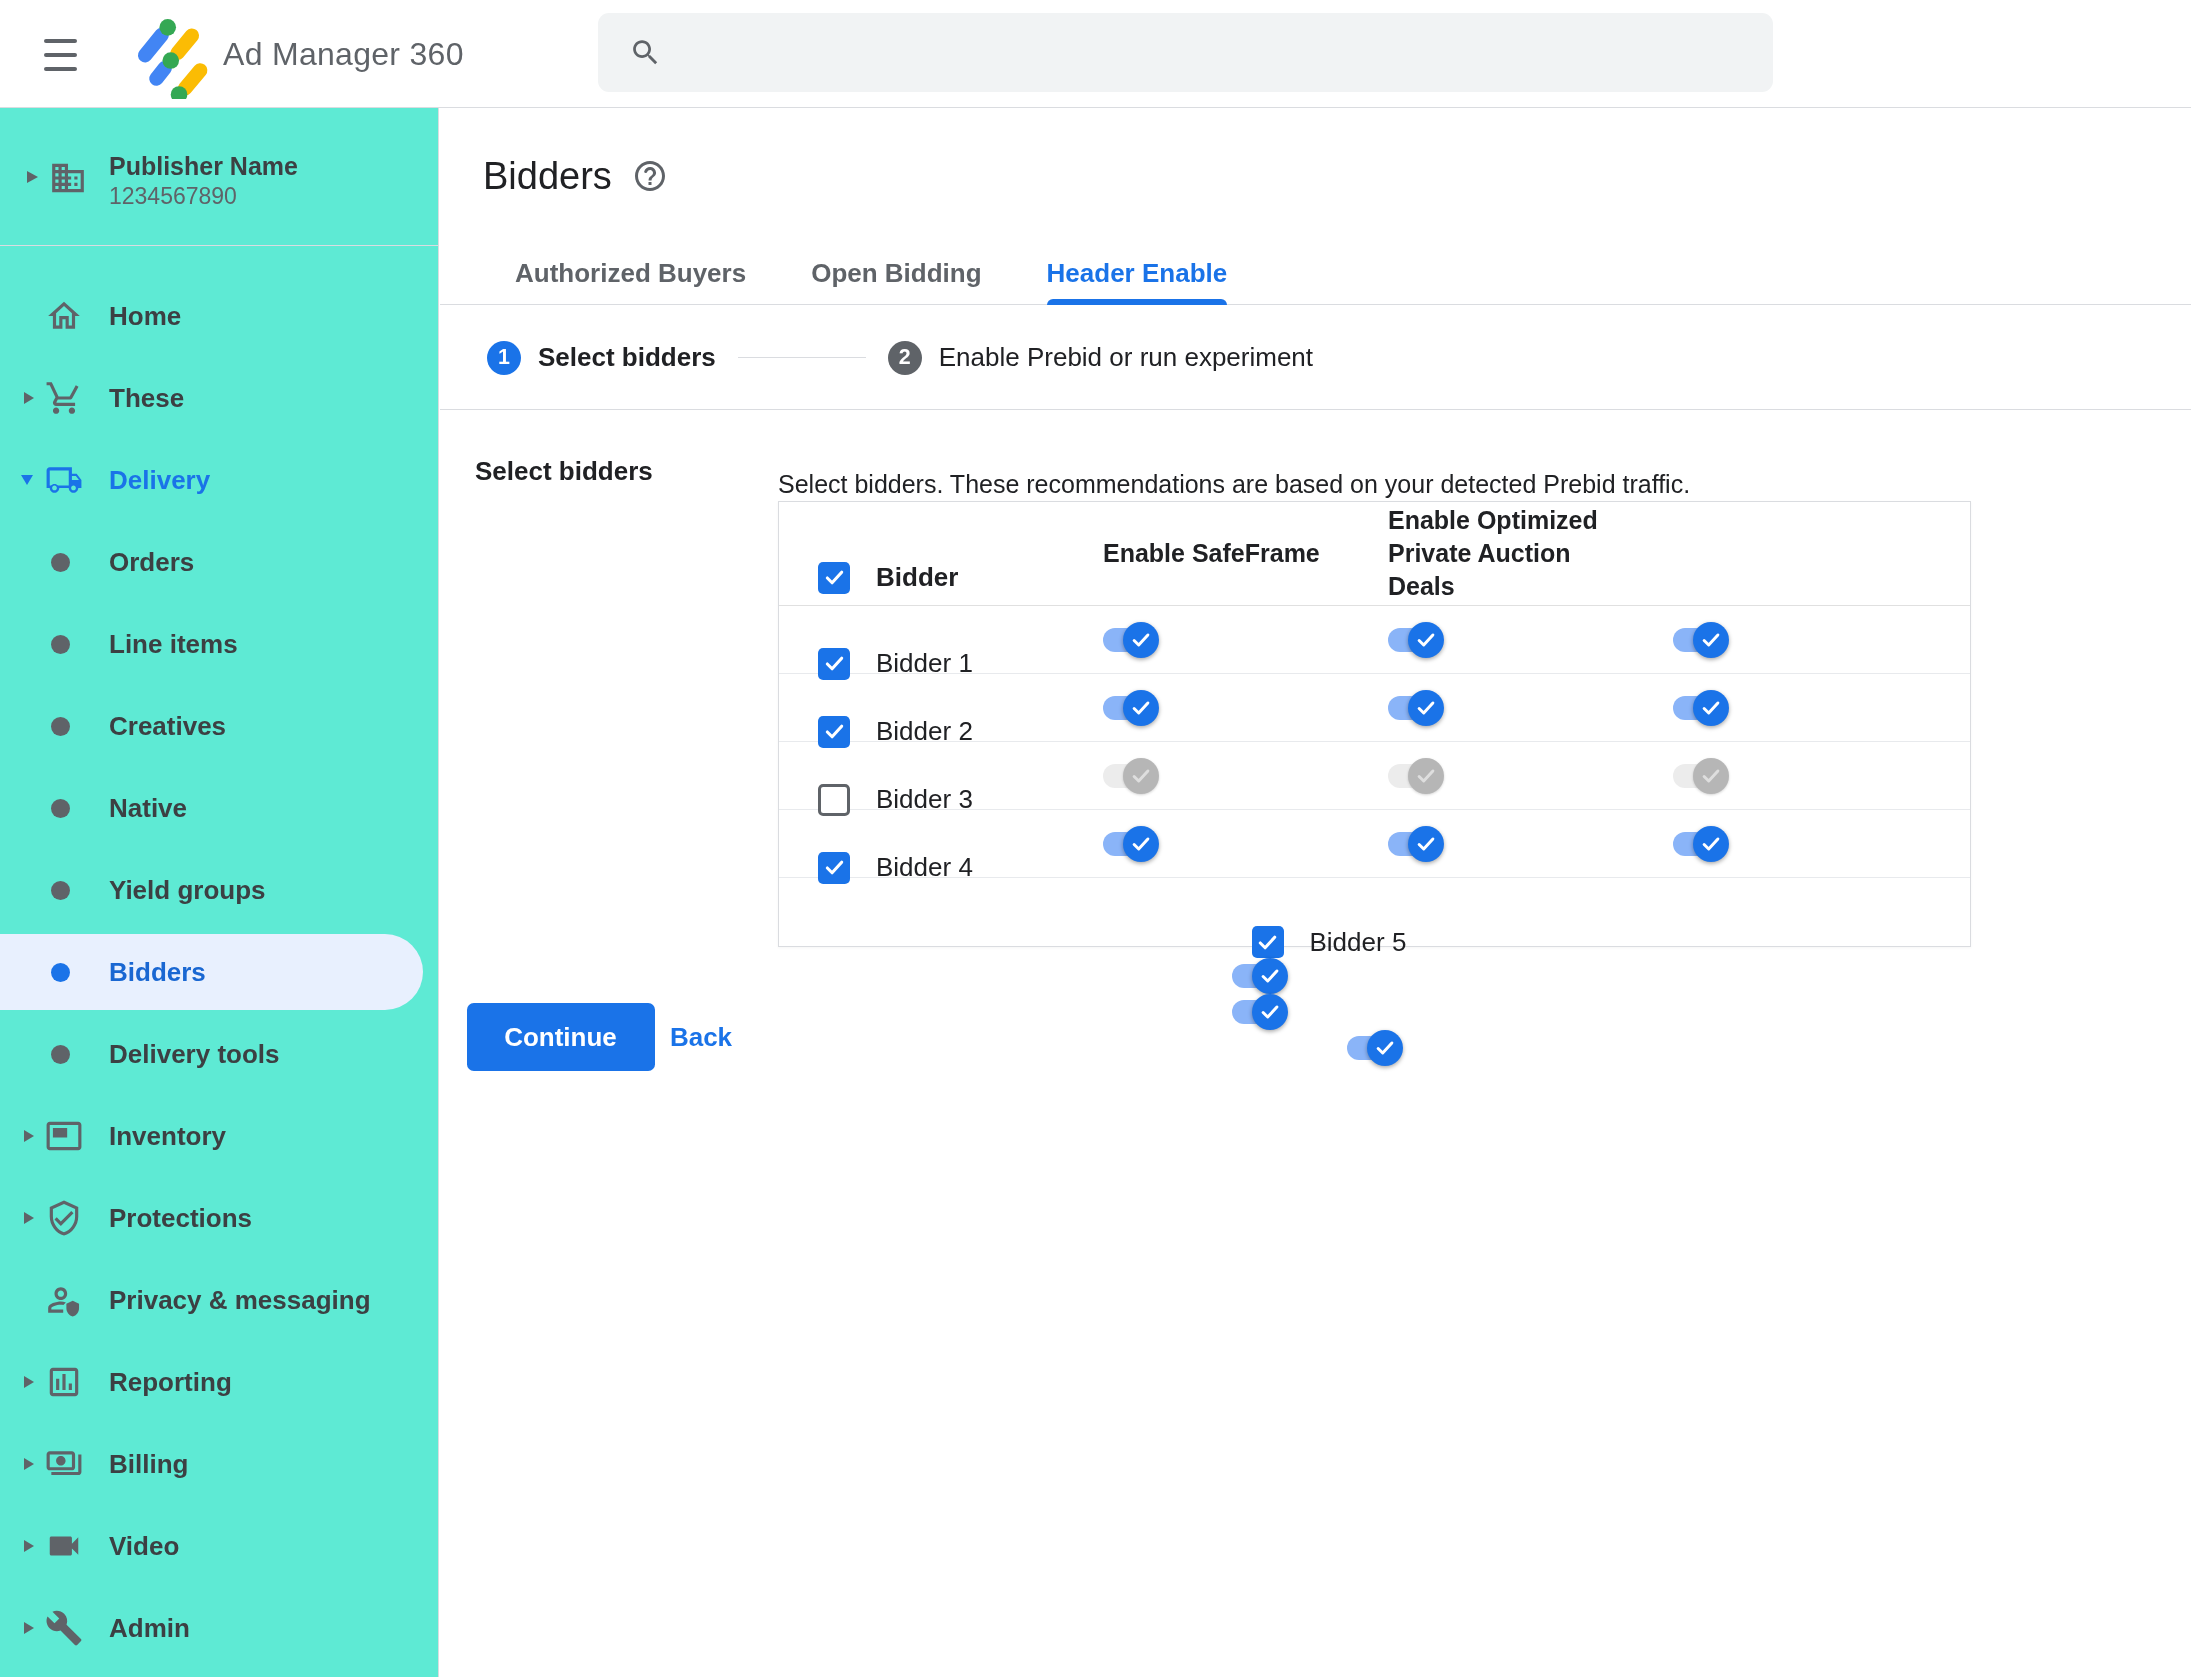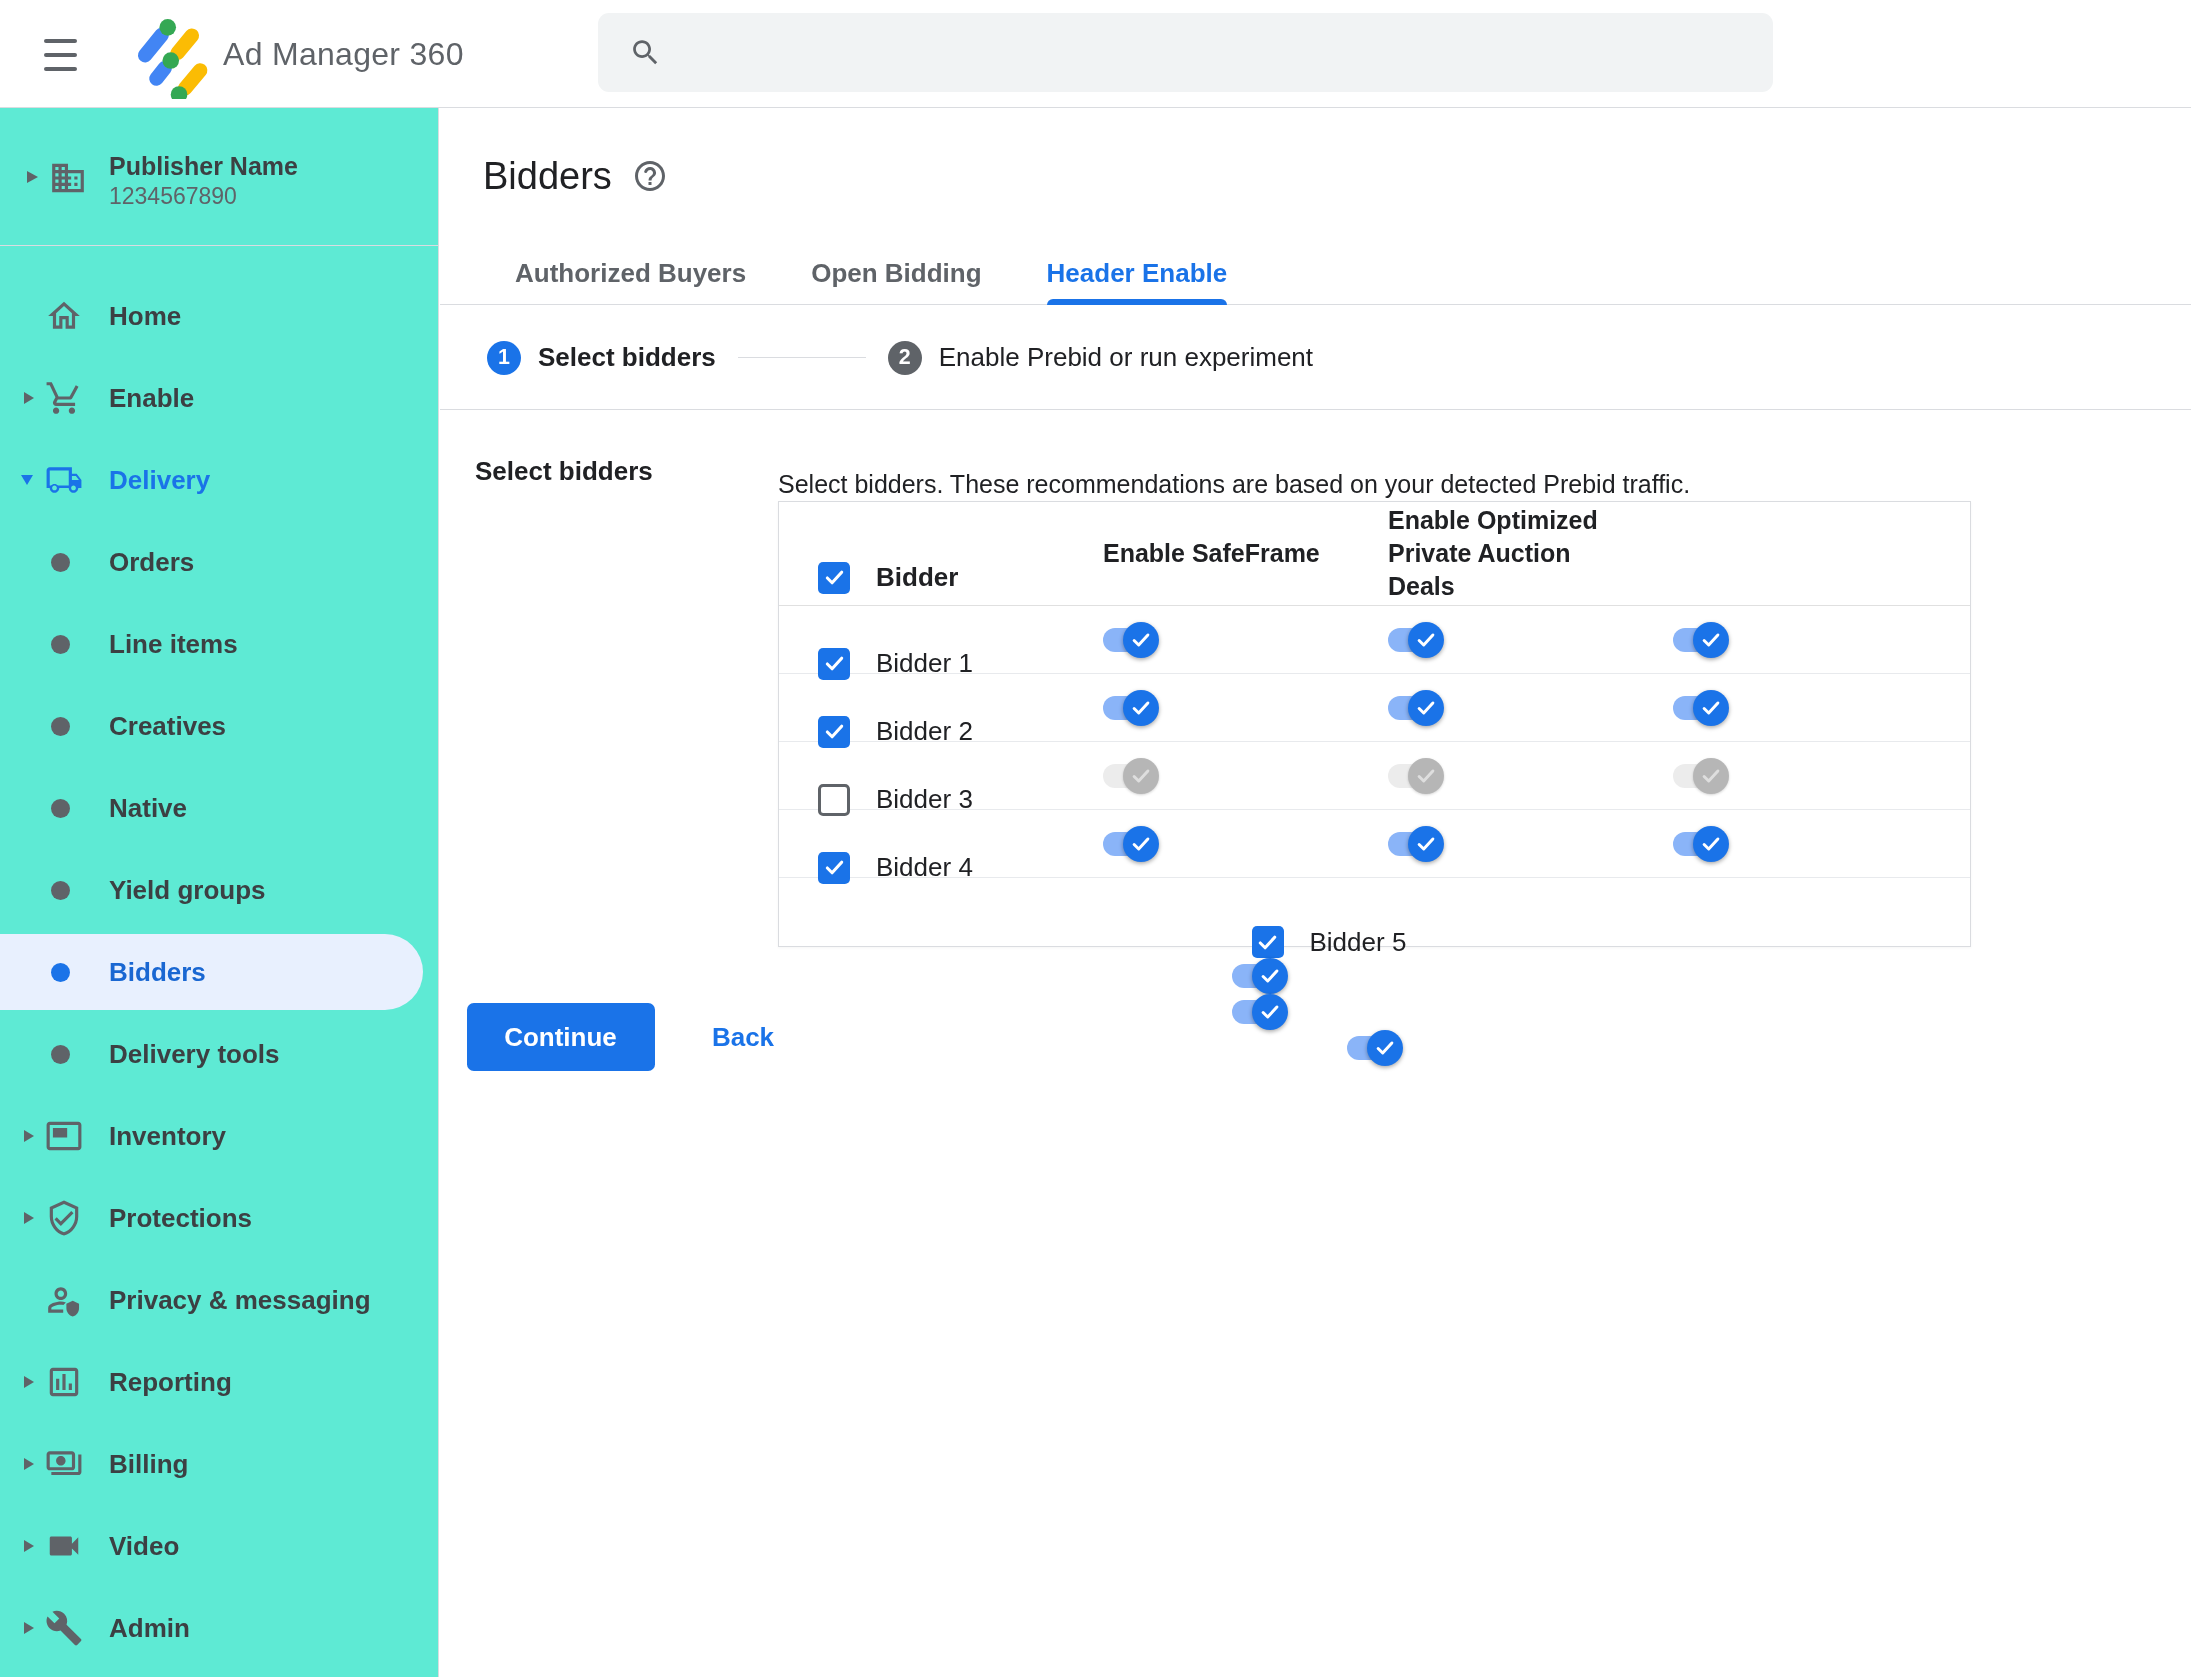--- a/index.html
+++ b/index.html
@@ -112,21 +112,21 @@
                    background:var(--toggle-thumb-on,#1a73e8); color:#fff;
                    display:flex; align-items:center; justify-content:center;
                    box-shadow:0 1.7px 4.3px rgba(0,0,0,.35); }
   .toggle .thumb svg { width:22px; height:22px; }
   .toggle.disabled { cursor:default; }
   .toggle.disabled .track { background:var(--toggle-track-off,#ececec); }
   .toggle.disabled .thumb { background:var(--toggle-thumb-off,#b6b6b6); color:#dedede;
                    box-shadow:0 0.9px 2.6px rgba(0,0,0,.18); }
 
   
-  .actions { position:absolute; left:26.5px; top:895px; display:flex; align-items:center; gap:42px; }
+  .actions { position:absolute; left:26.5px; top:895px; display:flex; align-items:center; }
   .btn-continue { width:188px; height:68px; border:none; border-radius:6.8px;
                   background:var(--accent-blue,#1a73e8); color:#fff; font-size:26px; font-weight:bold;
                   font-family:inherit; cursor:pointer; }
   .btn-back { border:none; background:none; color:var(--accent-blue,#1a73e8); font-size:26px;
               font-weight:bold; font-family:inherit; cursor:pointer; padding:8.6px 15.4px; }
 </style>
 </head>
 <body>
 
 <header class="topbar">
@@ -185,21 +185,21 @@
         <span class="nav-icon"><svg viewBox="0 0 24 24" fill="currentColor">
             <path d="M12 5.69l5 4.5V18h-2v-6H9v6H7v-7.81l5-4.5M12 3L2 12h3v8h6v-6h2v6h6v-8h3L12 3z"></path>
           </svg></span>
         <span class="nav-label">Home</span>
       </li>
       <li class="nav-item">
         <span class="chev-right"></span>
         <span class="nav-icon"><svg viewBox="0 0 24 24" fill="currentColor">
             <path d="M7 18c-1.1 0-1.99.9-1.99 2S5.9 22 7 22s2-.9 2-2-.9-2-2-2zm10 0c-1.1 0-1.99.9-1.99 2s.89 2 1.99 2 2-.9 2-2-.9-2-2-2zm-9.83-3.25l.03-.12.9-1.63h7.45c.75 0 1.41-.41 1.75-1.03l3.86-7.01L19.42 4l-1.1 2-2.76 5H8.53l-.13-.27L6.16 6l-.95-2-.94-2H1v2h2l3.6 7.59-1.35 2.45c-.16.28-.25.61-.25.96 0 1.1.9 2 2 2h12v-2H7.42c-.13 0-.25-.11-.25-.25z"></path>
           </svg></span>
-        <span class="nav-label">Enable</span>
+        <span class="nav-label">These</span>
       </li>
       <li class="nav-item blue">
         <span class="chev-down"></span>
         <span class="nav-icon"><svg viewBox="0 0 24 24" fill="currentColor">
             <path d="M20 8h-3V4H3c-1.1 0-2 .9-2 2v11h2c0 1.66 1.34 3 3 3s3-1.34 3-3h6c0 1.66 1.34 3 3 3s3-1.34 3-3h2v-5l-3-4zm-.5 1.5l1.96 2.5H17V9.5h2.5zM6 18.5c-.83 0-1.5-.67-1.5-1.5s.67-1.5 1.5-1.5 1.5.67 1.5 1.5-.67 1.5-1.5 1.5zm2.22-3c-.55-.61-1.33-1-2.22-1s-1.67.39-2.22 1H3V6h12v9.5H8.22zM18 18.5c-.83 0-1.5-.67-1.5-1.5s.67-1.5 1.5-1.5 1.5.67 1.5 1.5-.67 1.5-1.5 1.5z"></path>
           </svg></span>
         <span class="nav-label">Delivery</span>
       </li>
       <li class="nav-item">
         <span class="bullet"></span>

